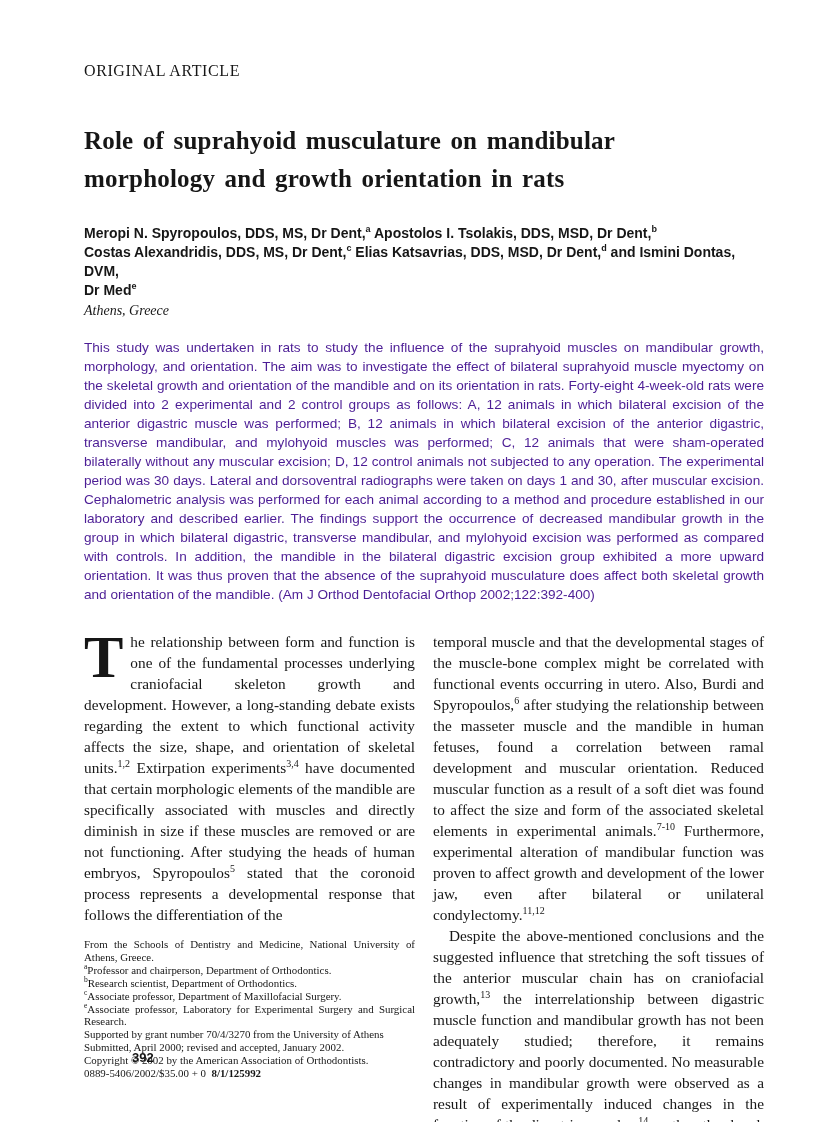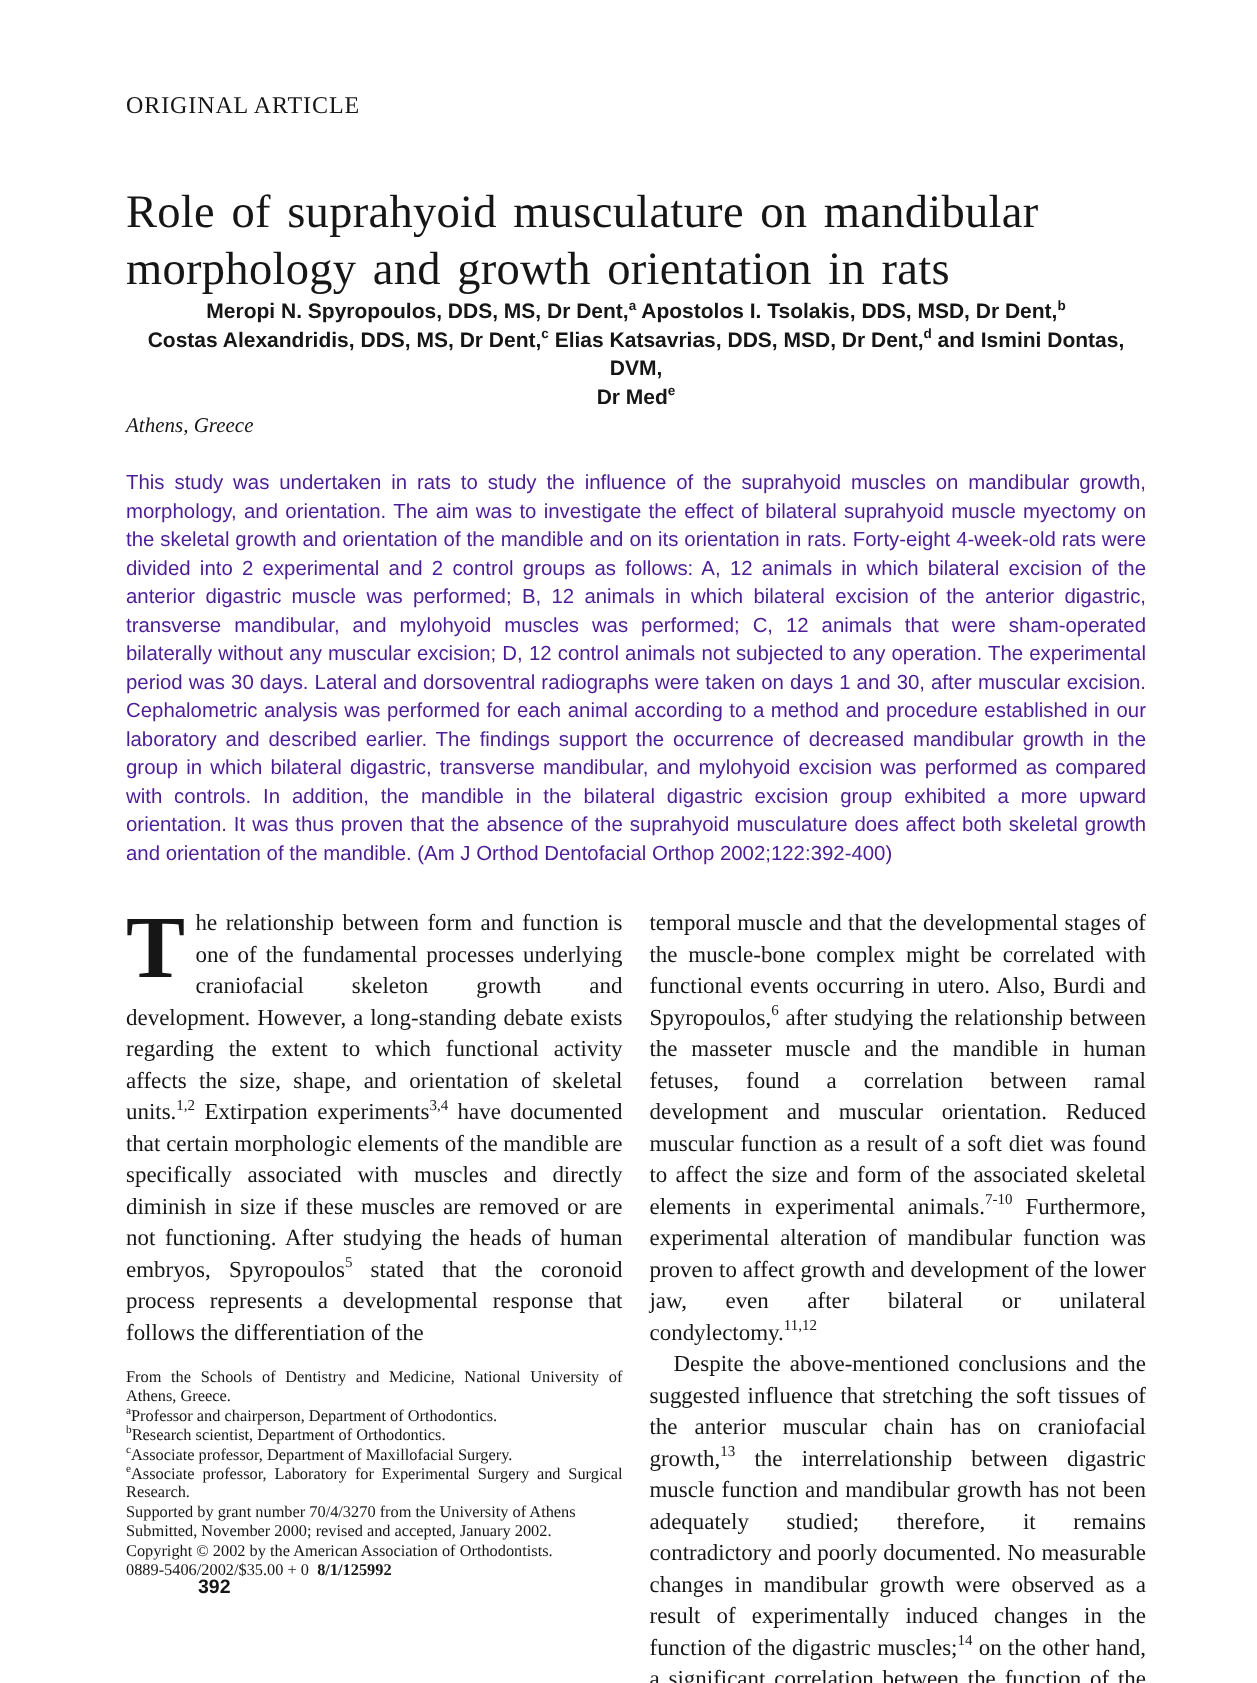--- a/index.html
+++ b/index.html
@@ -15,32 +15,32 @@
   .content { position:absolute; left:84px; top:0; width:680px; }
 
   .eyebrow {
     margin-top:62px;
     font-size:16px;
     letter-spacing:0.6px;
     font-family:"Liberation Serif", serif;
   }
   .title {
     margin-top:42px;
-    font-size:31px;
+    font-size:25px;
     line-height:38px;
-    font-weight:400;
+    font-weight:700;
     word-spacing:3px;
     letter-spacing:0.2px;
   }
   .authors {
+    margin-top:26px;
     font-family:"Liberation Sans", sans-serif;
     font-weight:bold;
     font-size:14px;
     line-height:19px;
-    text-align:center;
   }
   .authors sup { font-size:9px; line-height:0; }
   .affiliation {
     margin-top:3px;
     font-style:italic;
     font-size:14px;
   }
   .abstract {
     margin-top:19px;
     font-family:"Liberation Sans", sans-serif;
@@ -114,21 +114,21 @@
             <span class="dropcap">T</span><span>he relationship between form and function is one of the fundamental processes underlying craniofacial skeleton growth and development. However, a long-standing debate exists regarding the extent to which functional activity affects the size, shape, and orientation of skeletal units.<sup>1,2</sup> Extirpation experiments<sup>3,4</sup> have documented that certain morphologic elements of the mandible are specifically associated with muscles and directly diminish in size if these muscles are removed or are not functioning. After studying the heads of human embryos, Spyropoulos<sup>5</sup> stated that the coronoid process represents a developmental response that follows the differentiation of the</span>
           </p>
         </div>
         <div class="footnotes">
           <p>From the Schools of Dentistry and Medicine, National University of Athens, Greece.</p>
           <p><sup>a</sup>Professor and chairperson, Department of Orthodontics.</p>
           <p><sup>b</sup>Research scientist, Department of Orthodontics.</p>
           <p><sup>c</sup>Associate professor, Department of Maxillofacial Surgery.</p>
           <p><sup>e</sup>Associate professor, Laboratory for Experimental Surgery and Surgical Research.</p>
           <p>Supported by grant number 70/4/3270 from the University of Athens</p>
-          <p>Submitted, November 2000; revised and accepted, January 2002.</p>
+          <p>Submitted, April 2000; revised and accepted, January 2002.</p>
           <p>Copyright © 2002 by the American Association of Orthodontists.</p>
           <p>0889-5406/2002/$35.00 + 0 <b>8/1/125992</b></p>
 
         </div>
       </div>
 
       <div class="col">
         <div class="bodytext">
           <p>temporal muscle and that the developmental stages of the muscle-bone complex might be correlated with functional events occurring in utero. Also, Burdi and Spyropoulos,<sup>6</sup> after studying the relationship between the masseter muscle and the mandible in human fetuses, found a correlation between ramal development and muscular orientation. Reduced muscular function as a result of a soft diet was found to affect the size and form of the associated skeletal elements in experimental animals.<sup>7-10</sup> Furthermore, experimental alteration of mandibular function was proven to affect growth and development of the lower jaw, even after bilateral or unilateral condylectomy.<sup>11,12</sup></p>
           <p class="indent">Despite the above-mentioned conclusions and the suggested influence that stretching the soft tissues of the anterior muscular chain has on craniofacial growth,<sup>13</sup> the interrelationship between digastric muscle function and mandibular growth has not been adequately studied; therefore, it remains contradictory and poorly documented. No measurable changes in mandibular growth were observed as a result of experimentally induced changes in the function of the digastric muscles;<sup>14</sup> on the other hand, a significant correlation between the function of the suprahyoid muscles and the mandibular morphology and growth direction has been suggested. Although releasing the digastrics</p>

